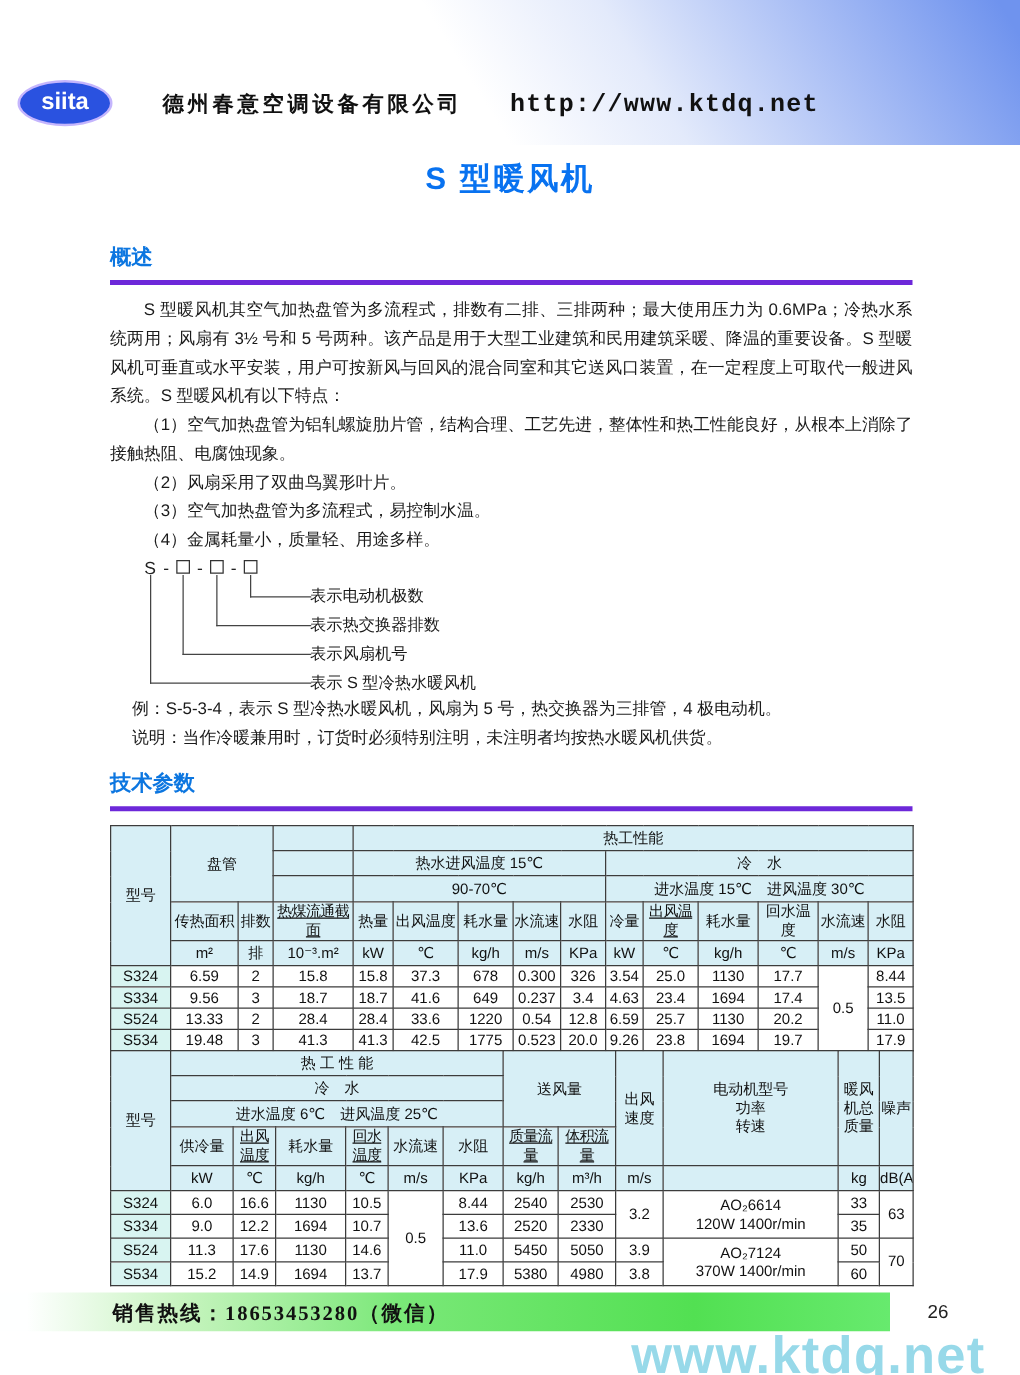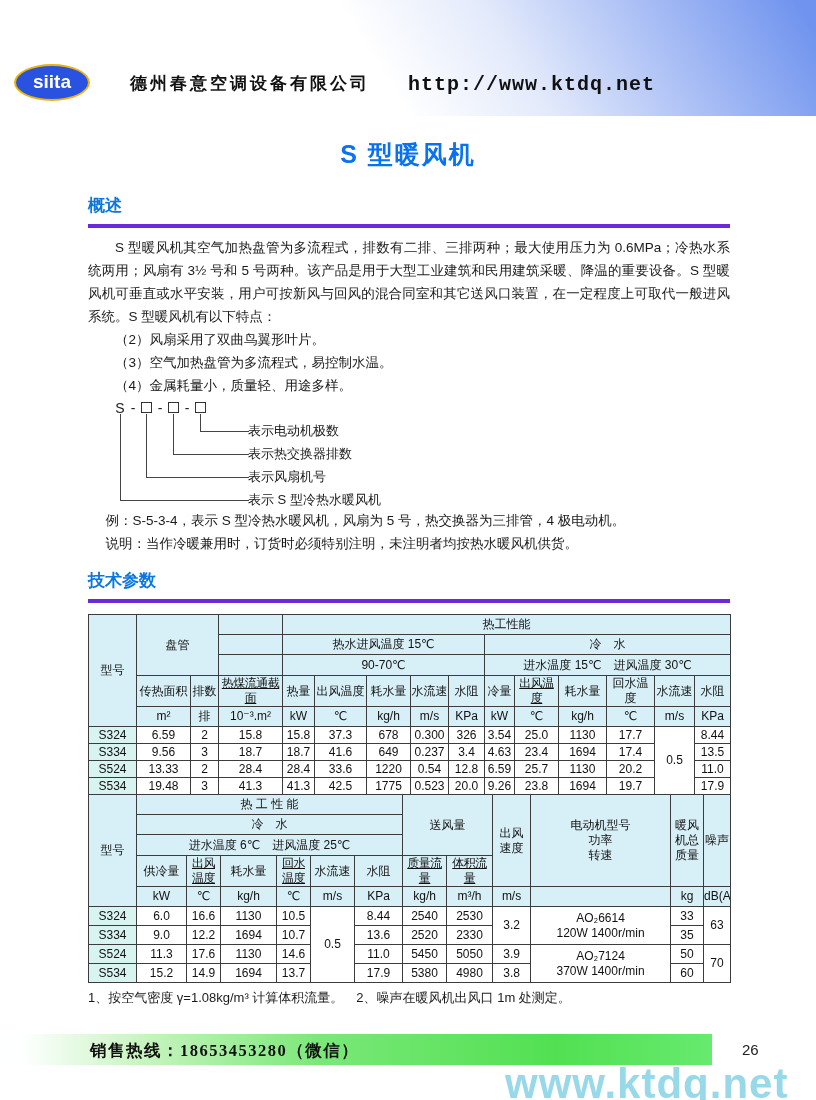--- a/index.html
+++ b/index.html
@@ -8,36 +8,36 @@
     background:#ffffff;color:#1a1a1a;
     font-family:"Liberation Sans","DejaVu Sans",sans-serif;
   }
   
   .header-band{
     position:absolute;left:0;top:0;width:816px;height:116px;
     background:linear-gradient(58deg,#ffffff 46%,#e3eafb 62%,#a9bef5 80%,#6f93ee 98%);
   }
   .logo{
     position:absolute;left:14px;top:64px;width:72px;height:33px;
-    background:#2a52e0;border:2px solid #eab308;border-radius:50%;
+    background:#2a52e0;border:2px solid #c4b5fd;border-radius:50%;
     color:#fff;font-weight:bold;font-size:19px;line-height:31px;text-align:center;
     letter-spacing:0;
   }
   .company{
     position:absolute;left:130px;top:72px;
     font-family:"Liberation Serif","DejaVu Serif",serif;
     font-weight:bold;font-size:17px;letter-spacing:3px;color:#111;
   }
   .site-url{
     position:absolute;left:408px;top:73px;
     font-family:"Liberation Mono","DejaVu Sans Mono",monospace;
     font-weight:bold;font-size:20px;letter-spacing:1px;color:#111;
   }
   .page-title{
-    position:absolute;left:0;top:138px;width:816px;text-align:center;
+    position:absolute;left:0;top:126px;width:816px;text-align:center;
     color:#0872f0;font-size:25px;font-weight:bold;letter-spacing:2px;
   }
   
   .content{position:absolute;left:88px;top:194px;width:642px;}
   .section-head{
     color:#0c76e0;font-size:17px;font-weight:bold;margin:0;
     padding-bottom:7px;border-bottom:4px solid #6d28d9;
   }
   .body-text{font-size:13.5px;line-height:23px;text-align:justify;margin:0;color:#1a1a1a;}
   .indent2{text-indent:2em;}
@@ -91,20 +91,21 @@
 <div class="header-band"></div>
 <div class="logo">siita</div>
 <div class="company">德州春意空调设备有限公司</div>
 <div class="site-url">http://www.ktdq.net</div>
 <div class="page-title">S 型暖风机</div>
 
 <div class="content">
 
   <h2 class="section-head">概述</h2>
   <p class="body-text indent2 mt8">S 型暖风机其空气加热盘管为多流程式，排数有二排、三排两种；最大使用压力为 0.6MPa；冷热水系统两用；风扇有 3½ 号和 5 号两种。该产品是用于大型工业建筑和民用建筑采暖、降温的重要设备。S 型暖风机可垂直或水平安装，用户可按新风与回风的混合同室和其它送风口装置，在一定程度上可取代一般进风系统。S 型暖风机有以下特点：</p>
+  <p class="body-text indent2">（1）空气加热盘管为铝轧螺旋肋片管，结构合理、工艺先进，整体性和热工性能良好，从根本上消除了接触热阻、电腐蚀现象。</p>
   <p class="body-text indent2">（2）风扇采用了双曲鸟翼形叶片。</p>
   <p class="body-text indent2">（3）空气加热盘管为多流程式，易控制水温。</p>
   <p class="body-text indent2">（4）金属耗量小，质量轻、用途多样。</p>
 
   <div class="model-diagram">
     <div class="code-line">
       <span class="code-s">S</span>
       <span class="code-dash">-</span>
       <span class="code-box"></span>
       <span class="code-dash">-</span>

